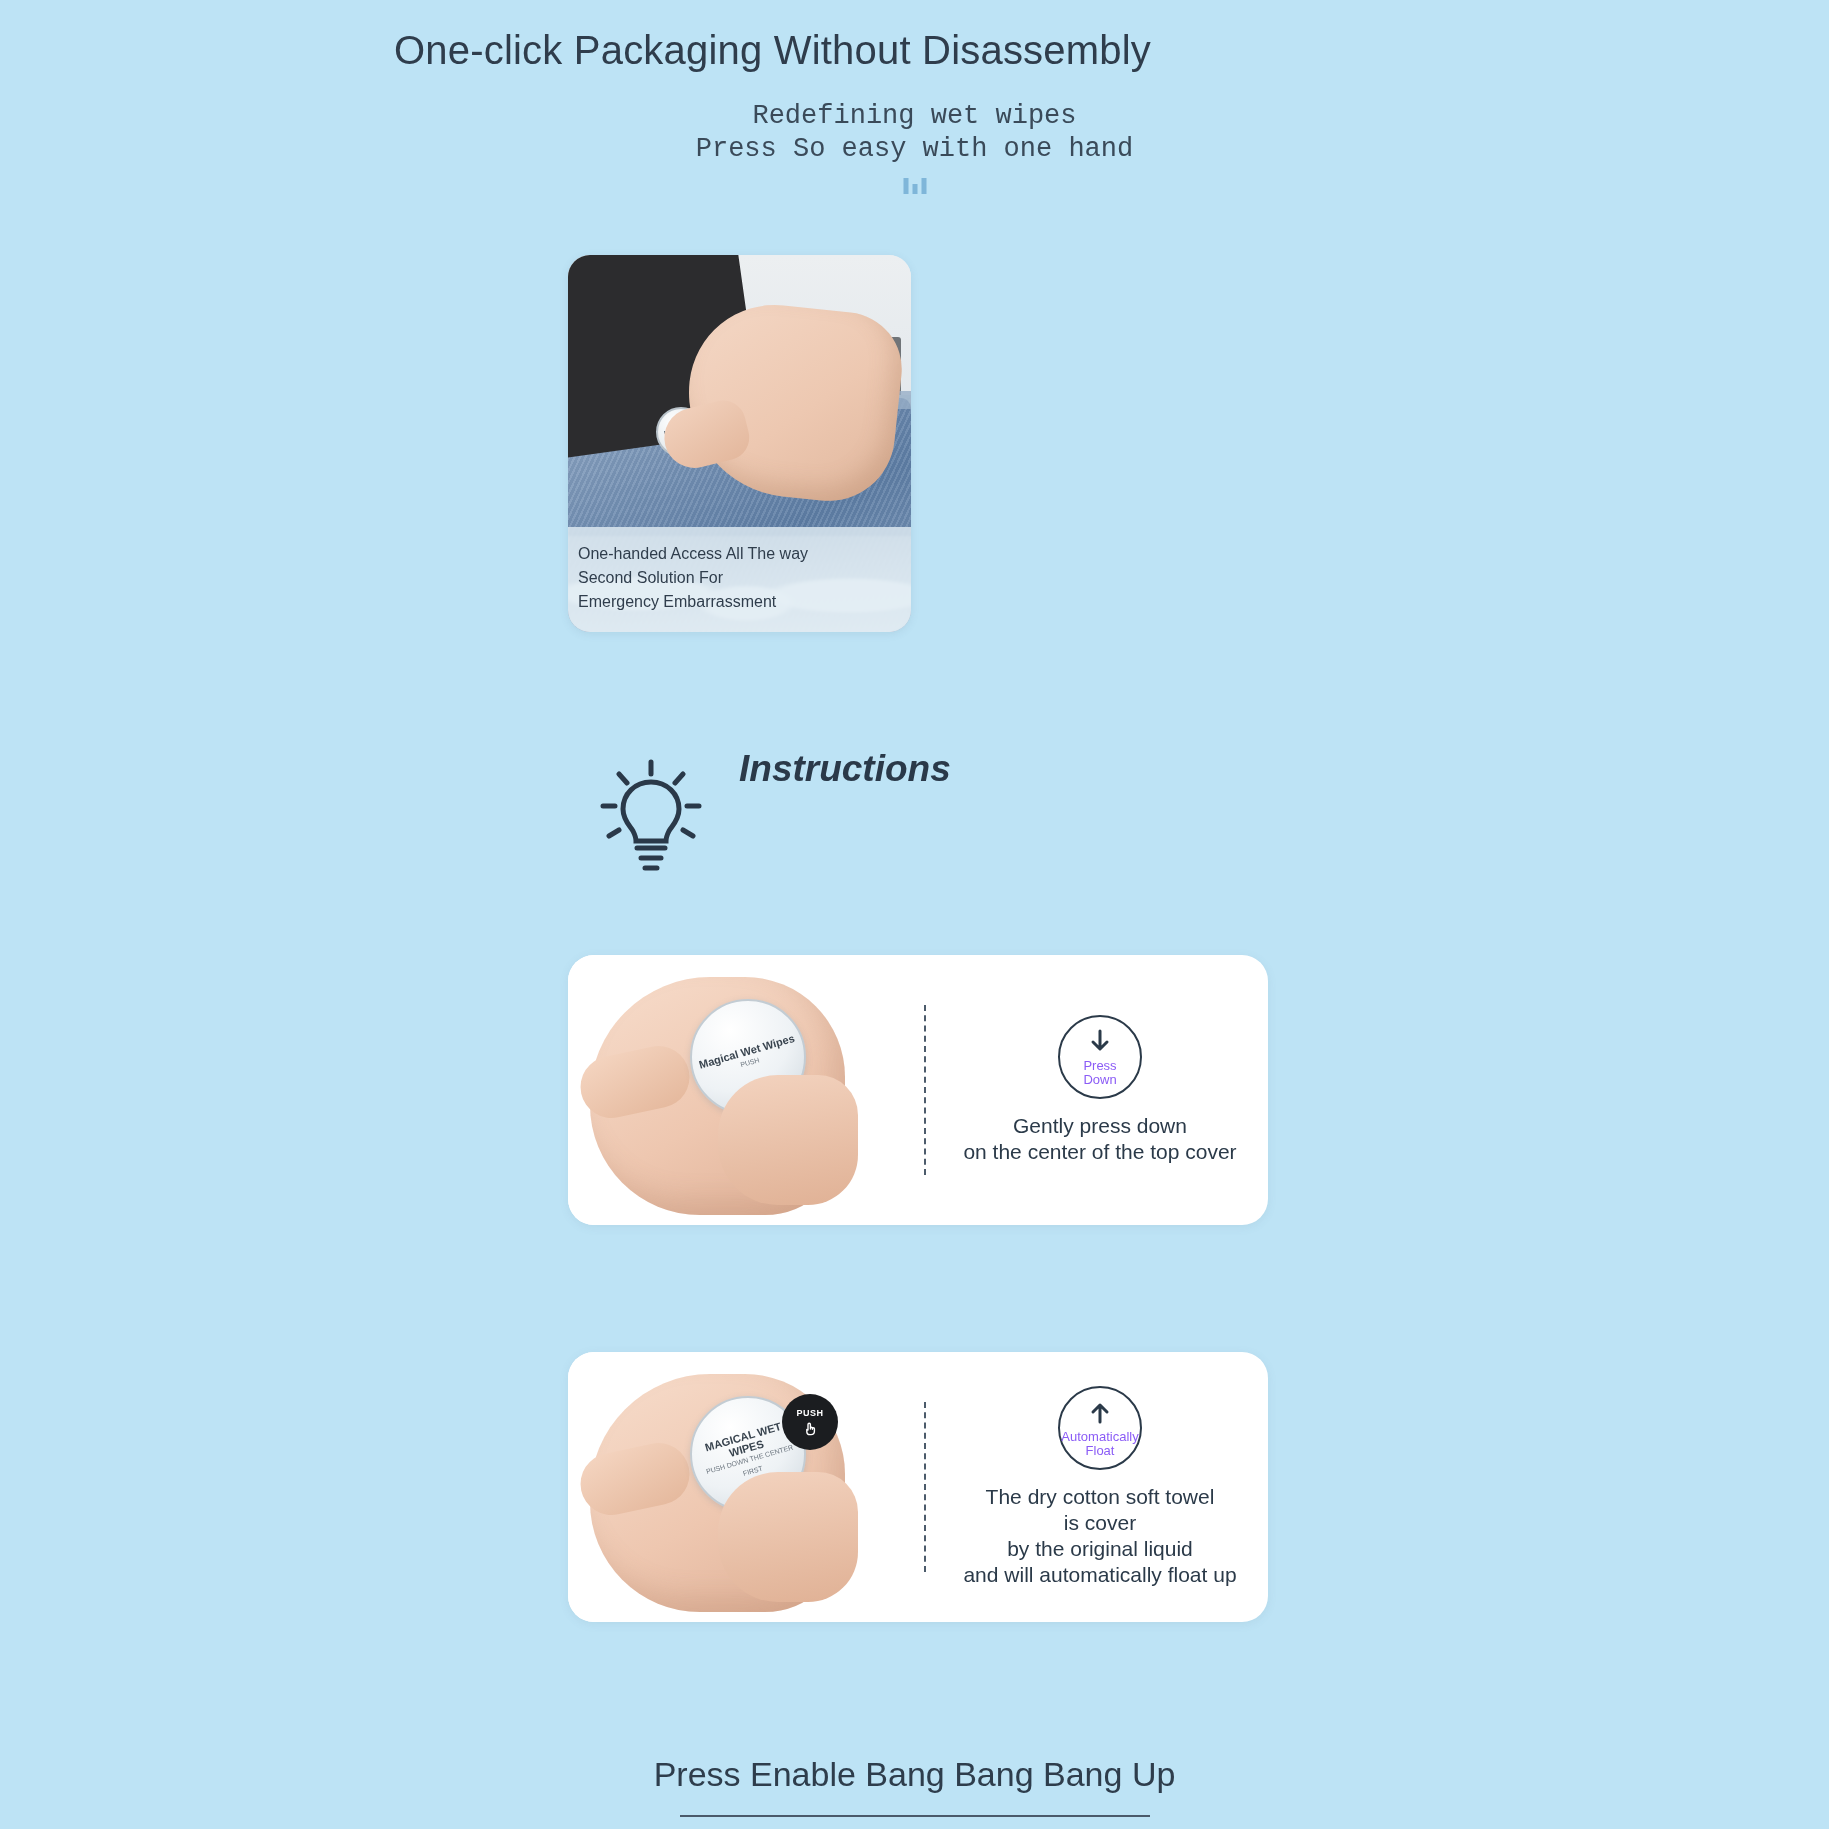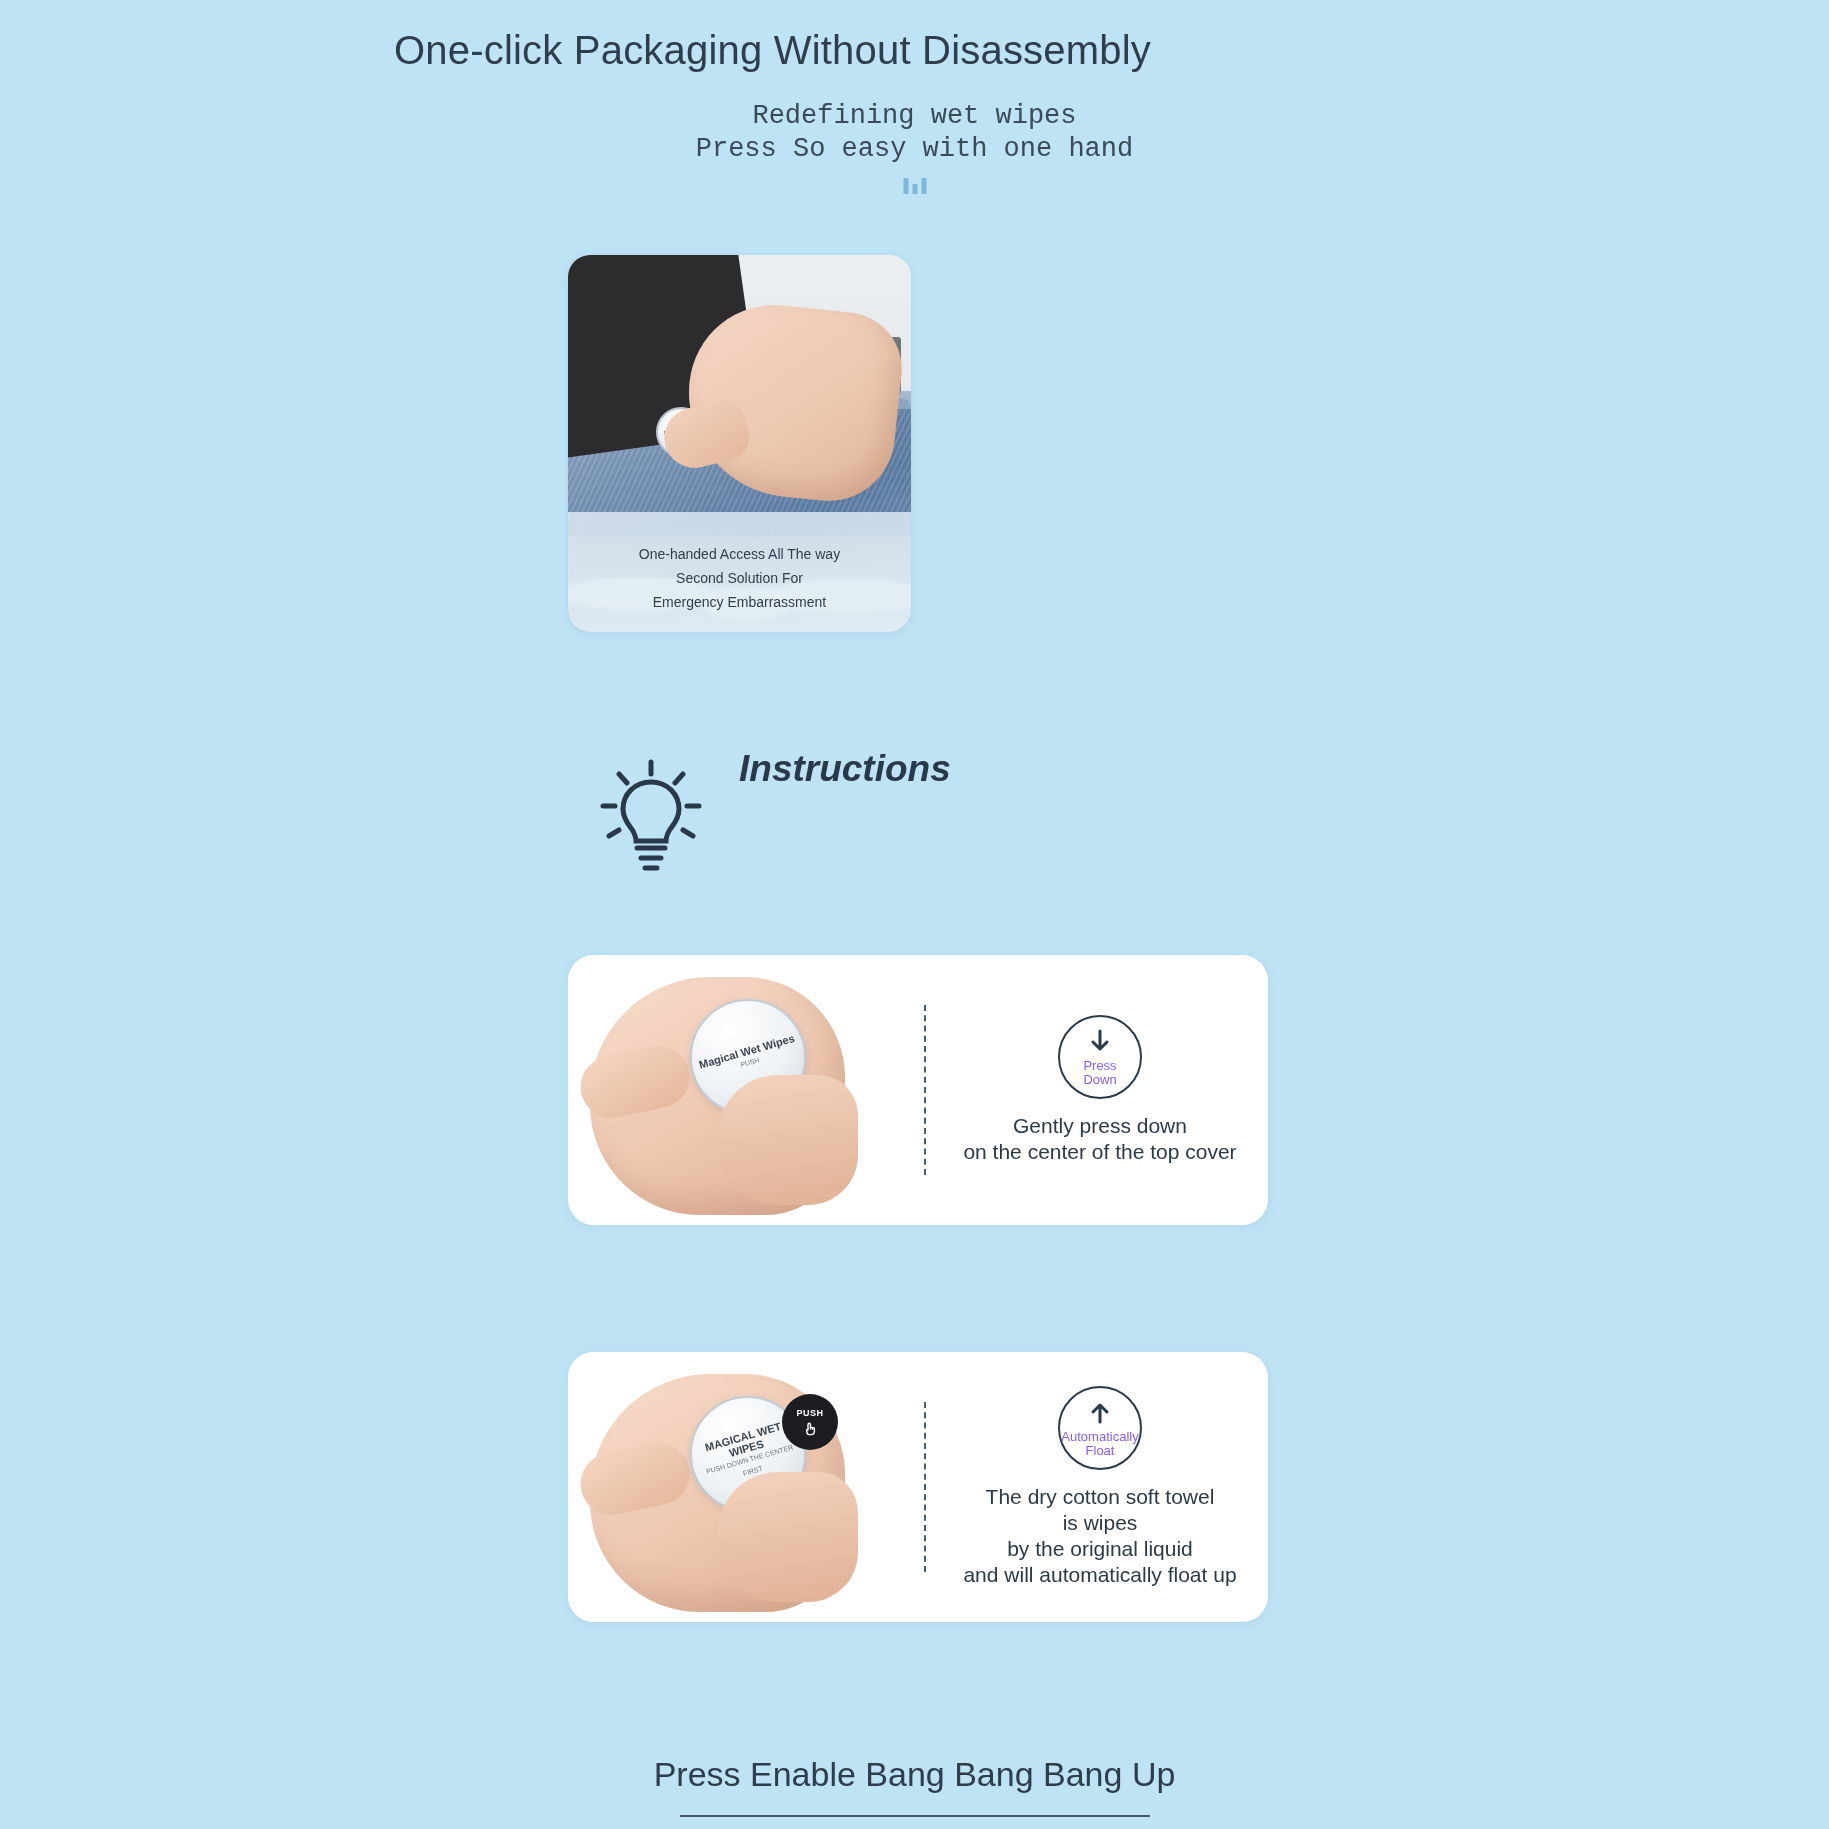--- a/index.html
+++ b/index.html
@@ -79,23 +79,22 @@
     border-radius: 22px;
     overflow: hidden;
     position: relative;
     box-shadow: 0 2px 8px rgba(80,110,130,0.12);
   }
   .compare-caption {
     position: absolute;
     left: 0;
     right: 0;
     bottom: 0;
-    padding: 30px 10px 18px;
-    text-align: center;
-    font-size: 14px;
+    padding: 15px 10px 18px;
+    font-size: 16px;
     line-height: 24px;
     color: #2f3d4c;
     background: rgba(223,236,243,0.82);
     backdrop-filter: blur(1px);
   }
 
   
   .photo-a {
     position: absolute;
     inset: 0;
@@ -441,21 +440,21 @@
             <path d="M13 23V6M6 13l7-7 7 7"></path>
           </svg>
         </span>
         <span class="step-badge-text">
           <span>Automatically</span><br>
           <span>Float</span>
         </span>
       </div>
       <div class="step-text">
         <div>The dry cotton soft towel</div>
-        <div>is wipes</div>
+        <div>is cover</div>
         <div>by the original liquid</div>
         <div>and will automatically float up</div>
       </div>
     </div>
   </div>
 
   <div class="footer-text">Press Enable Bang Bang Bang Up</div>
   <div class="footer-rule"></div>
 
 </div>

